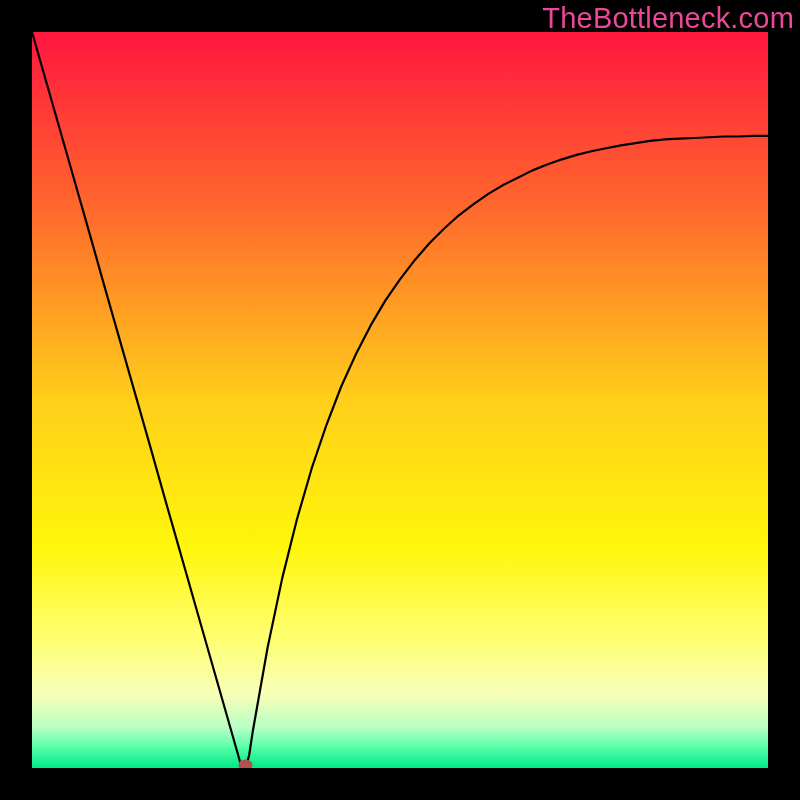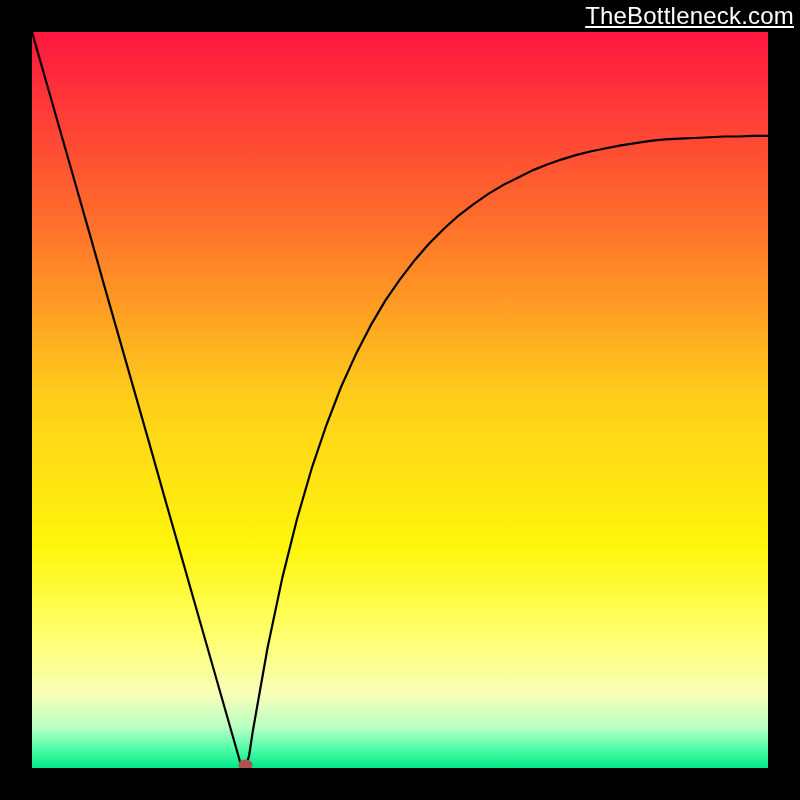--- a/index.html
+++ b/index.html
@@ -14,27 +14,26 @@
   .frame {
     position: relative;
     width: 800px;
     height: 800px;
     background: #000;
   }
   .watermark {
     position: absolute;
     top: 2px;
     right: 6px;
-    color: #ffffff;
-    font-size: 24px;
+    color: #ec4899;
+    font-size: 29px;
     font-weight: 400;
     letter-spacing: 0.2px;
     z-index: 5;
     pointer-events: none;
-    text-decoration: underline;
   }
   .plot-wrap {
     position: absolute;
     left: 32px;
     top: 32px;
     width: 736px;
     height: 736px;
   }
   svg {
     display: block;

